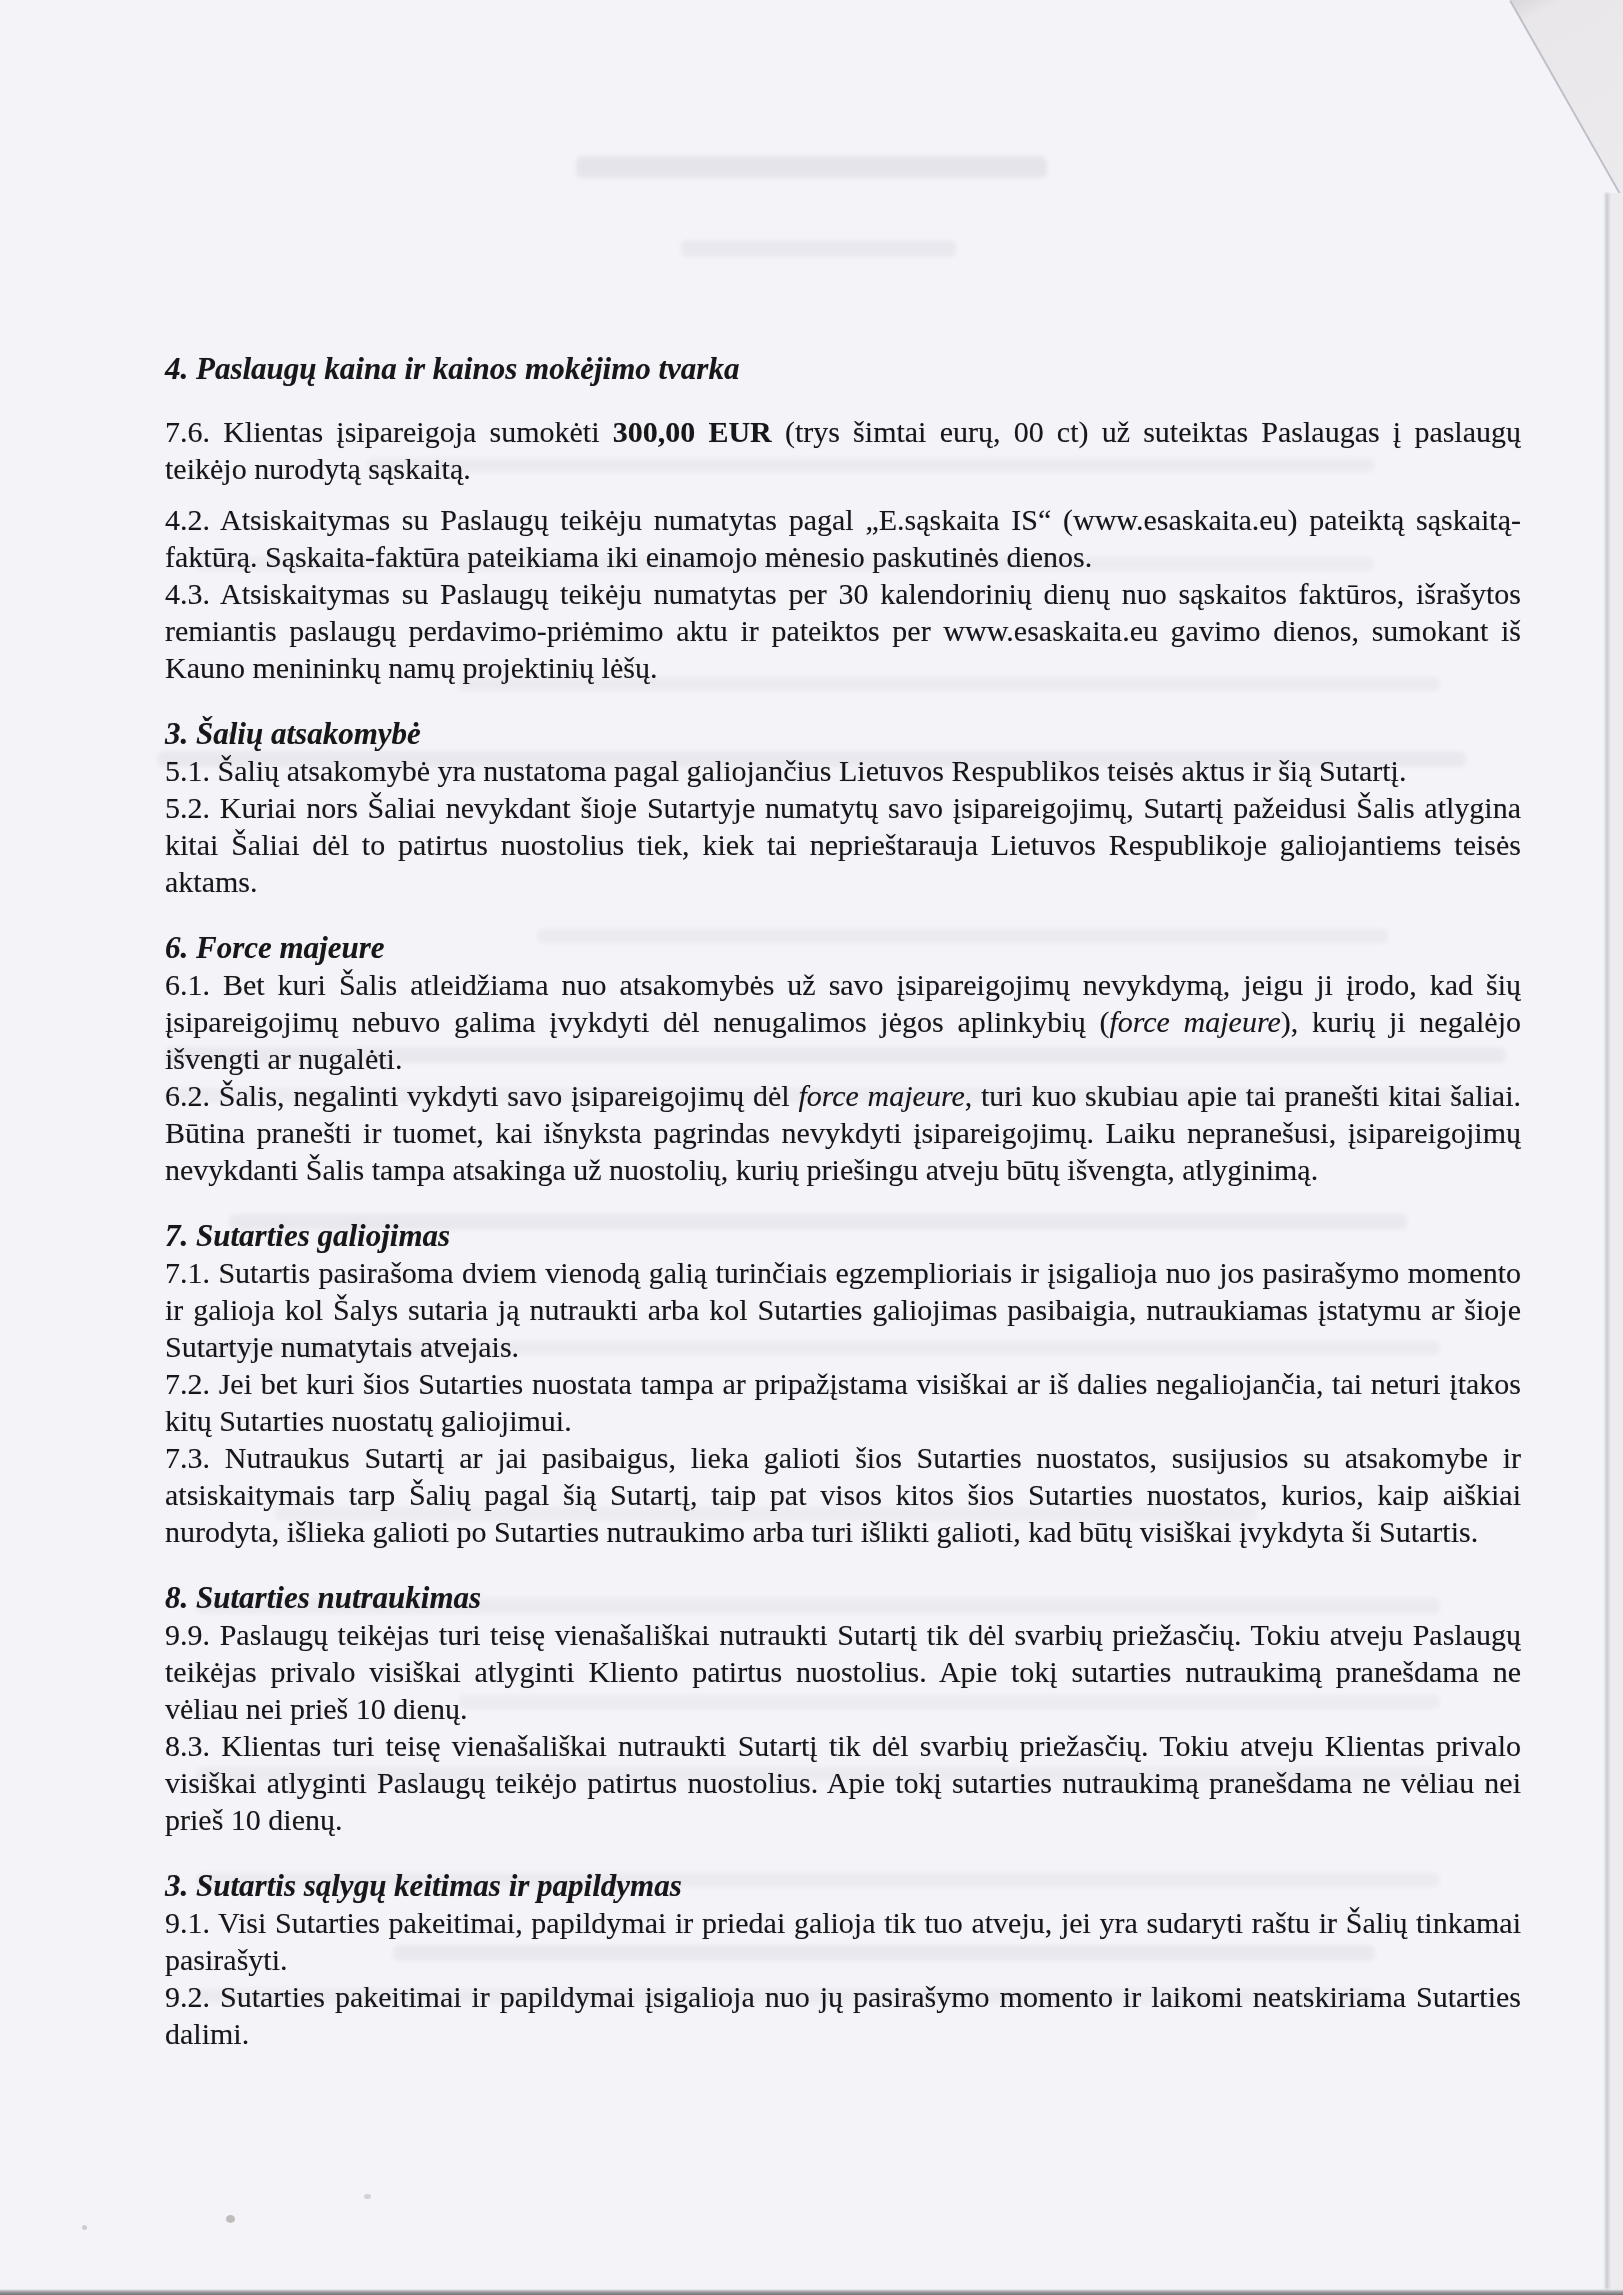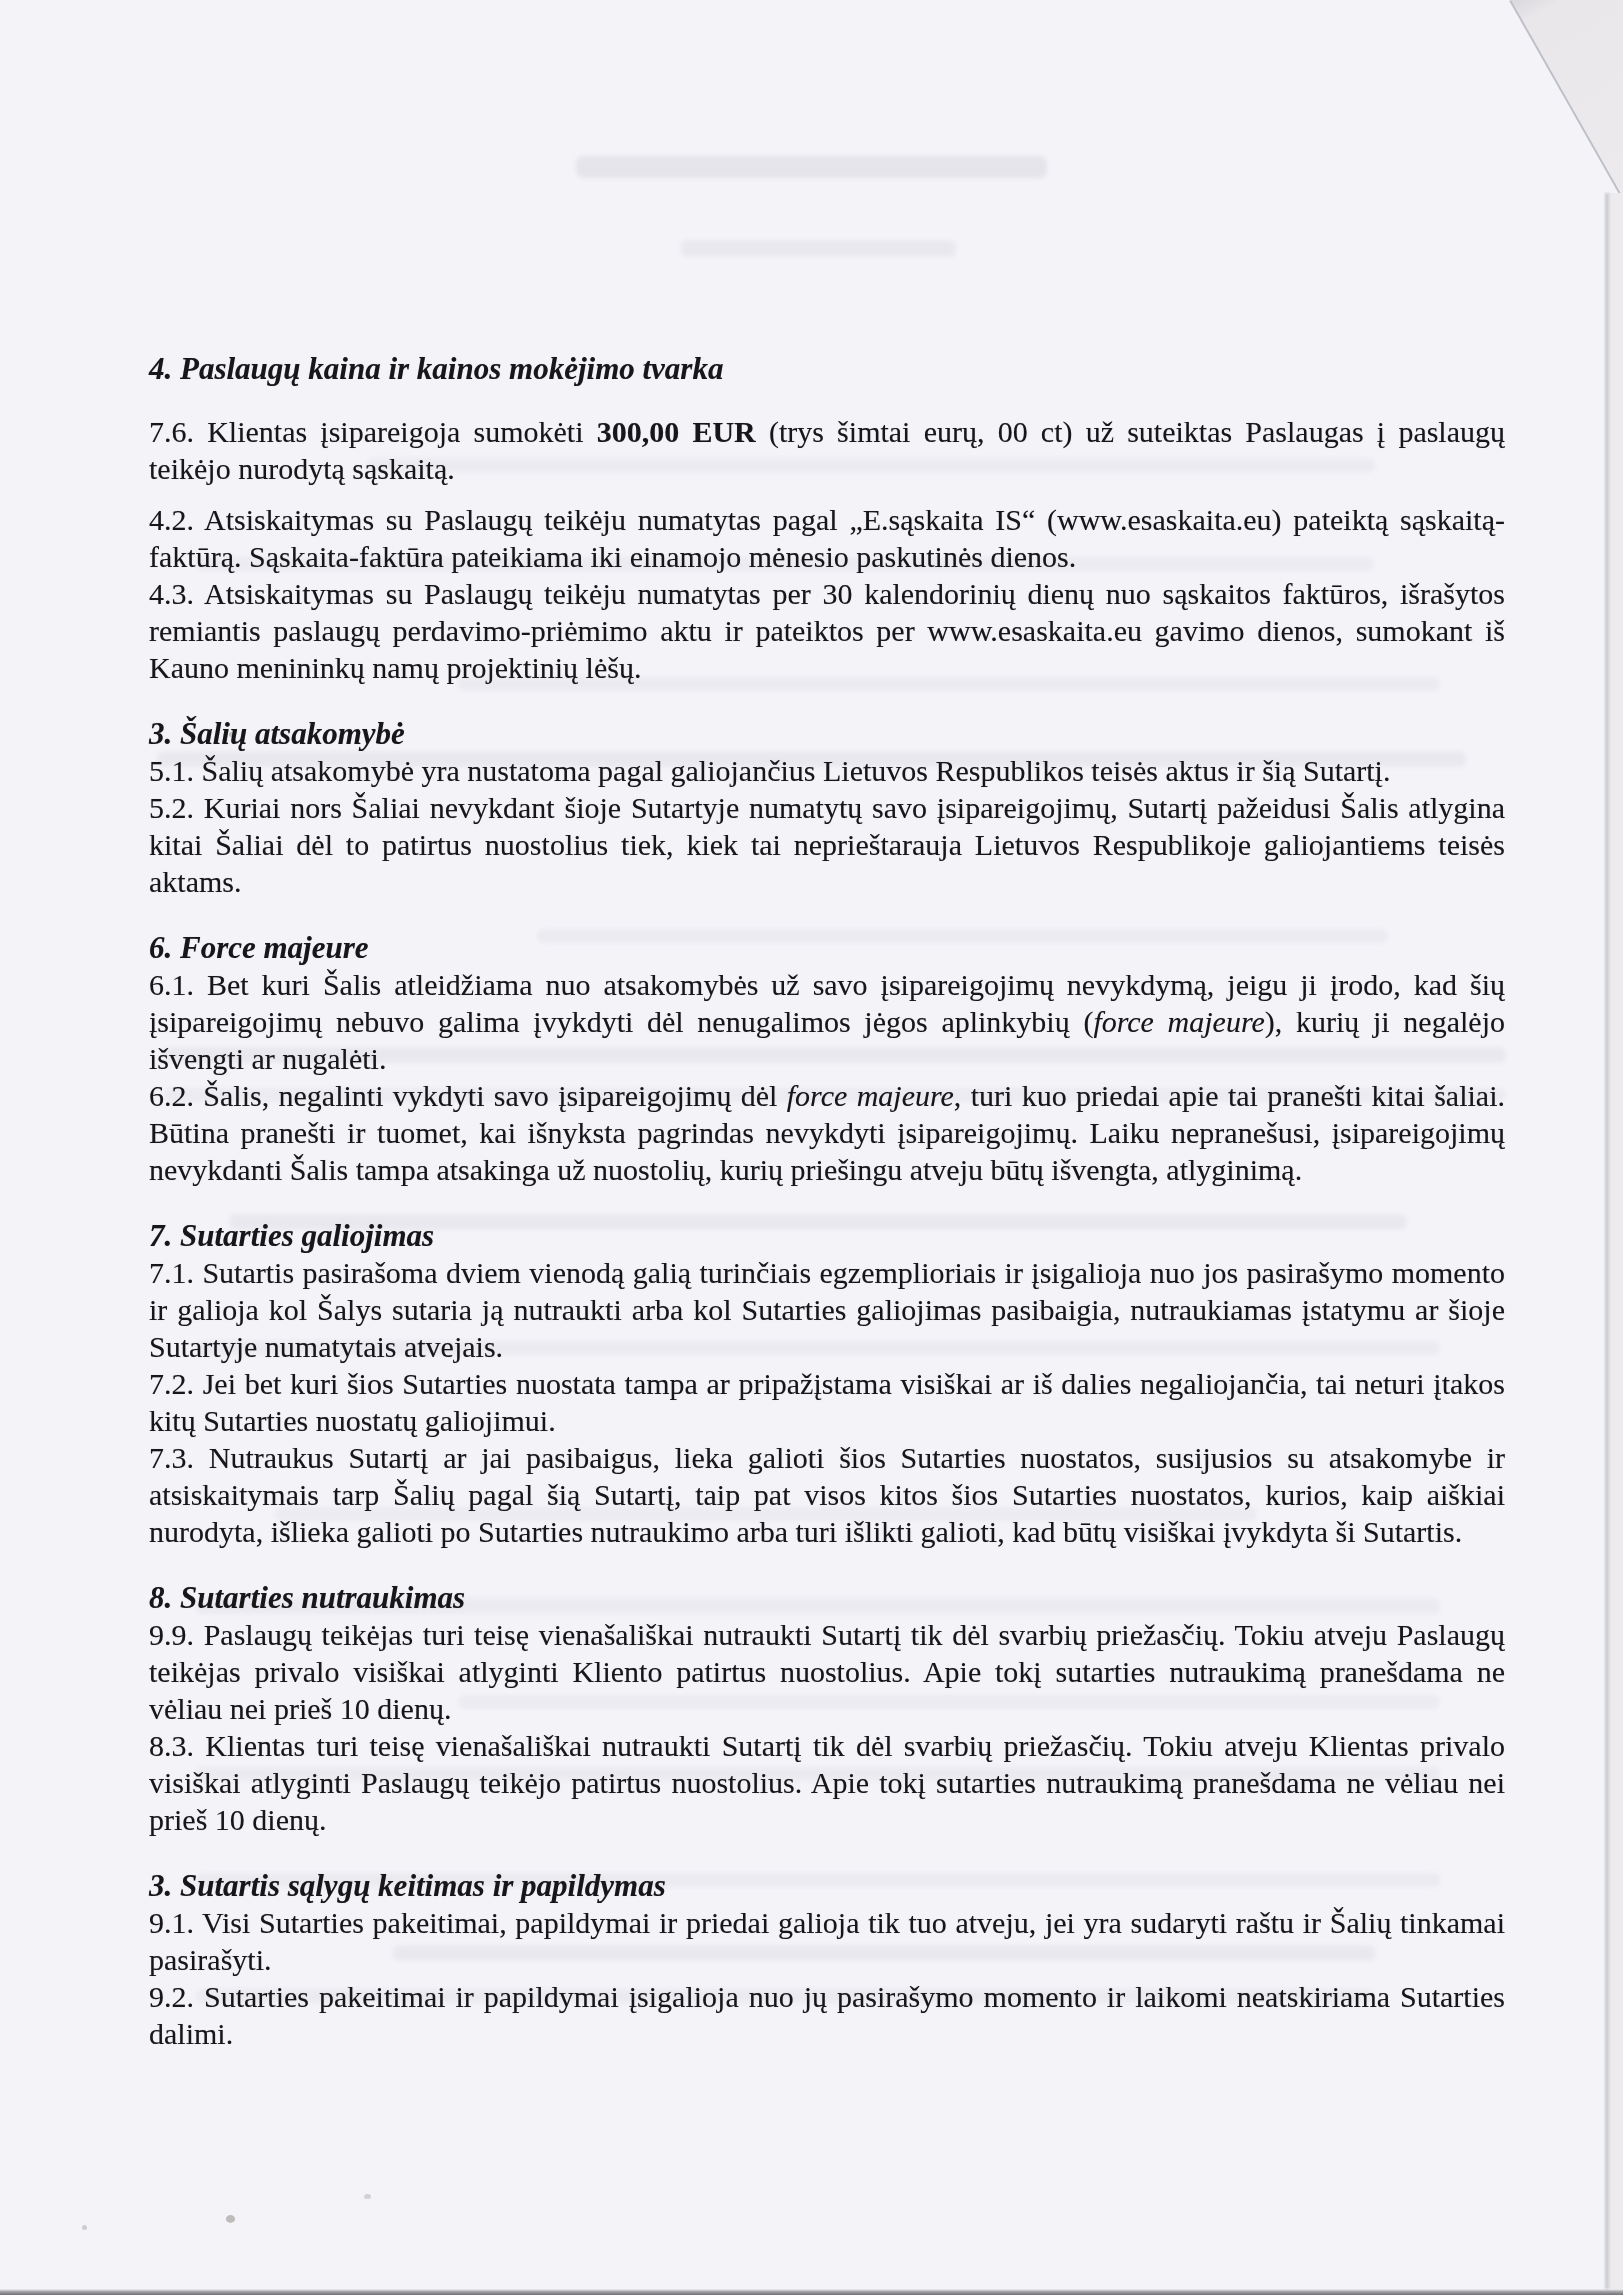--- a/index.html
+++ b/index.html
@@ -8,21 +8,21 @@
     position:relative;
     width:1623px;height:2295px;
     background:#f3f3f8;
     overflow:hidden;
     font-family:"Liberation Serif","DejaVu Serif",serif;
     color:#17171a;
   }
   
   .content{
     position:absolute;
-    left:149px;top:350px;width:1356px;
+    left:165px;top:350px;width:1356px;
     font-size:30px;line-height:37px;
     text-align:justify;
     text-align-last:left;
     text-shadow:0 0 0.7px rgba(25,25,30,0.35);
   }
   .content section{margin:0;padding:0;}
   .sec-h{
     font-size:31px;line-height:37px;
     font-weight:bold;font-style:italic;
     margin:29px 0 0 0;padding:0;
@@ -110,21 +110,21 @@
         <p class="para"><span>4.3. Atsiskaitymas su Paslaugų teikėju numatytas per 30 kalendorinių dienų nuo sąskaitos faktūros, išrašytos remiantis paslaugų perdavimo-priėmimo aktu ir pateiktos per www.esaskaita.eu gavimo dienos, sumokant iš Kauno menininkų namų projektinių lėšų.</span></p>
       </section>
       <section>
         <h2 class="sec-h">3. Šalių atsakomybė</h2>
         <p class="para"><span>5.1. Šalių atsakomybė yra nustatoma pagal galiojančius Lietuvos Respublikos teisės aktus ir šią Sutartį.</span></p>
         <p class="para"><span>5.2. Kuriai nors Šaliai nevykdant šioje Sutartyje numatytų savo įsipareigojimų, Sutartį pažeidusi Šalis atlygina kitai Šaliai dėl to patirtus nuostolius tiek, kiek tai neprieštarauja Lietuvos Respublikoje galiojantiems teisės aktams.</span></p>
       </section>
       <section>
         <h2 class="sec-h">6. Force majeure</h2>
         <p class="para"><span>6.1. Bet kuri Šalis atleidžiama nuo atsakomybės už savo įsipareigojimų nevykdymą, jeigu ji įrodo, kad šių įsipareigojimų nebuvo galima įvykdyti dėl nenugalimos jėgos aplinkybių (</span><em>force majeure</em><span>), kurių ji negalėjo išvengti ar nugalėti.</span></p>
-        <p class="para"><span>6.2. Šalis, negalinti vykdyti savo įsipareigojimų dėl </span><em>force majeure</em><span>, turi kuo priedai apie tai pranešti kitai šaliai. Būtina pranešti ir tuomet, kai išnyksta pagrindas nevykdyti įsipareigojimų. Laiku nepranešusi, įsipareigojimų nevykdanti Šalis tampa atsakinga už nuostolių, kurių priešingu atveju būtų išvengta, atlyginimą.</span></p>
+        <p class="para"><span>6.2. Šalis, negalinti vykdyti savo įsipareigojimų dėl </span><em>force majeure</em><span>, turi kuo skubiau apie tai pranešti kitai šaliai. Būtina pranešti ir tuomet, kai išnyksta pagrindas nevykdyti įsipareigojimų. Laiku nepranešusi, įsipareigojimų nevykdanti Šalis tampa atsakinga už nuostolių, kurių priešingu atveju būtų išvengta, atlyginimą.</span></p>
       </section>
       <section>
         <h2 class="sec-h">7. Sutarties galiojimas</h2>
         <p class="para"><span>7.1. Sutartis pasirašoma dviem vienodą galią turinčiais egzemplioriais ir įsigalioja nuo jos pasirašymo momento ir galioja kol Šalys sutaria ją nutraukti arba kol Sutarties galiojimas pasibaigia, nutraukiamas įstatymu ar šioje Sutartyje numatytais atvejais.</span></p>
         <p class="para"><span>7.2. Jei bet kuri šios Sutarties nuostata tampa ar pripažįstama visiškai ar iš dalies negaliojančia, tai neturi įtakos kitų Sutarties nuostatų galiojimui.</span></p>
         <p class="para"><span>7.3. Nutraukus Sutartį ar jai pasibaigus, lieka galioti šios Sutarties nuostatos, susijusios su atsakomybe ir atsiskaitymais tarp Šalių pagal šią Sutartį, taip pat visos kitos šios Sutarties nuostatos, kurios, kaip aiškiai nurodyta, išlieka galioti po Sutarties nutraukimo arba turi išlikti galioti, kad būtų visiškai įvykdyta ši Sutartis.</span></p>
       </section>
       <section>
         <h2 class="sec-h">8. Sutarties nutraukimas</h2>
         <p class="para"><span>9.9. Paslaugų teikėjas turi teisę vienašališkai nutraukti Sutartį tik dėl svarbių priežasčių. Tokiu atveju Paslaugų teikėjas privalo visiškai atlyginti Kliento patirtus nuostolius. Apie tokį sutarties nutraukimą pranešdama ne vėliau nei prieš 10 dienų.</span></p>

